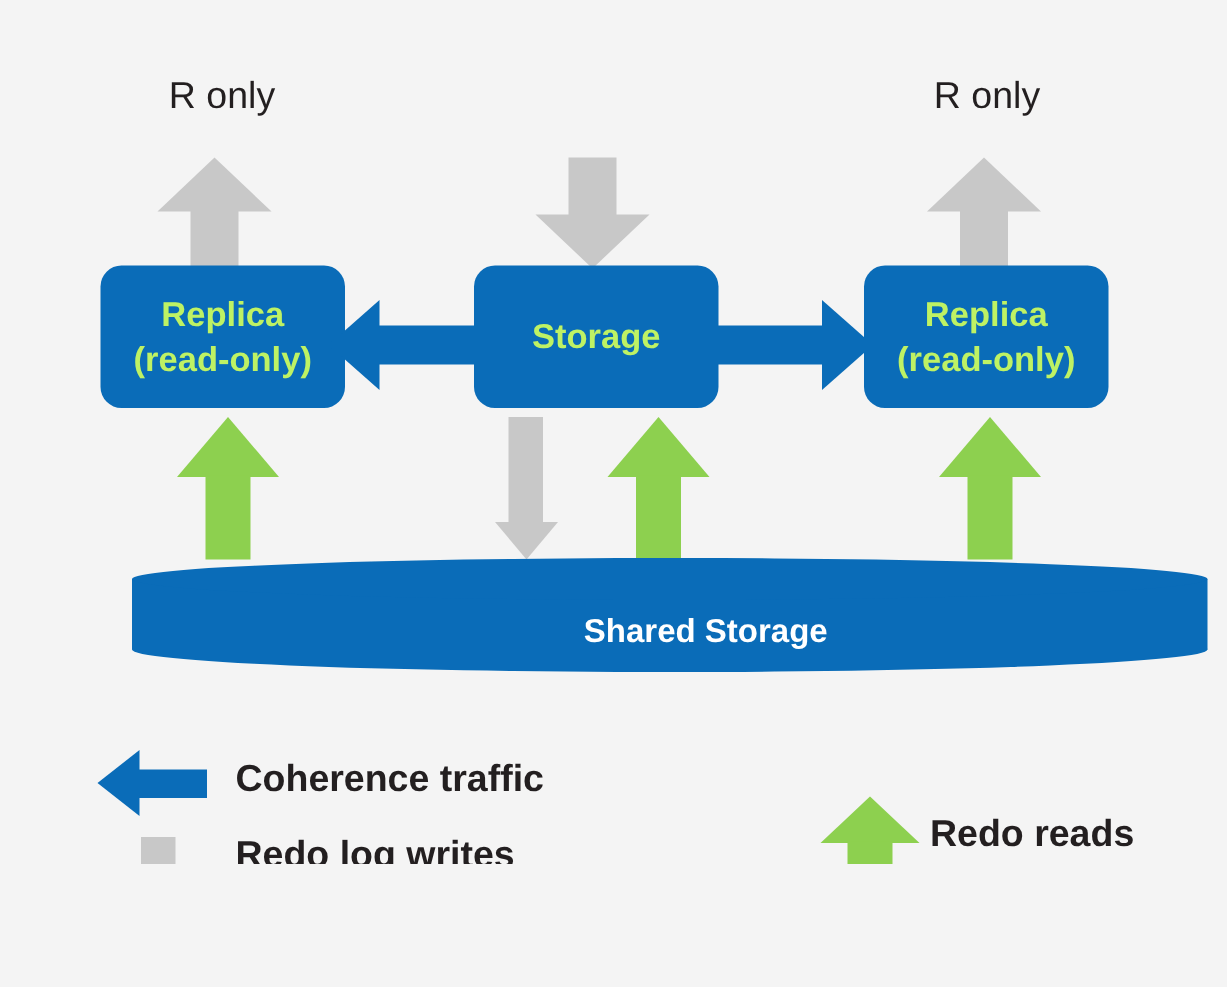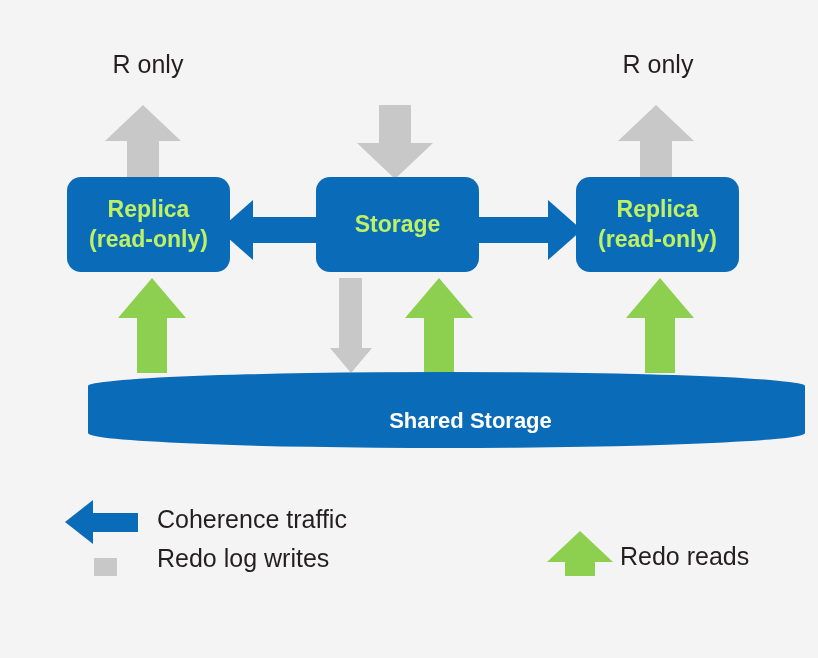--- a/index.html
+++ b/index.html
@@ -76,20 +76,21 @@
   .harr { position: absolute; z-index: 6; }
   .harr .shaft { position: absolute; background: #0a6cb8; }
   .harr .head { position: absolute; width: 0; height: 0; }
 
   
   .legend-text {
     position: absolute;
     color: #231f20;
     font-size: 25px;
     white-space: nowrap;
+    font-weight: bold;
   }
 </style>
 </head>
 <body>
 
 <div id="canvas">
 
   <div class="toplabel" style="left:73px; top:50px; width:150px;">R only</div>
   <div class="toplabel" style="left:583px; top:50px; width:150px;">R only</div>
 
@@ -184,21 +185,21 @@
          border-right:28px solid #0a6cb8;"></div>
   </div>
   <div class="legend-text" style="left:157px; top:505px;">Coherence traffic</div>
 
   <div class="arr" style="left:84px; top:558px; width:44px; height:62px;">
     <div class="shaft" style="left:10px; top:0px; width:23px; height:42px; background:#c8c8c8;"></div>
     <div class="head" style="left:0px; top:40px;
          border-left:22px solid transparent; border-right:22px solid transparent;
          border-top:22px solid #c8c8c8;"></div>
   </div>
-  <div class="legend-text" style="left:157px; top:544px;">Redo log writes</div>
+  <div class="legend-text" style="left:157px; top:556px;">Redo log writes</div>
 
   <div class="arr" style="left:547px; top:531px; width:66px; height:63px;">
     <div class="head" style="left:0px; top:0px;
          border-left:33px solid transparent; border-right:33px solid transparent;
          border-bottom:31px solid #8dd04f;"></div>
     <div class="shaft" style="left:18px; top:30px; width:30px; height:33px; background:#8dd04f;"></div>
   </div>
   <div class="legend-text" style="left:620px; top:542px;">Redo reads</div>
 
 </div>

